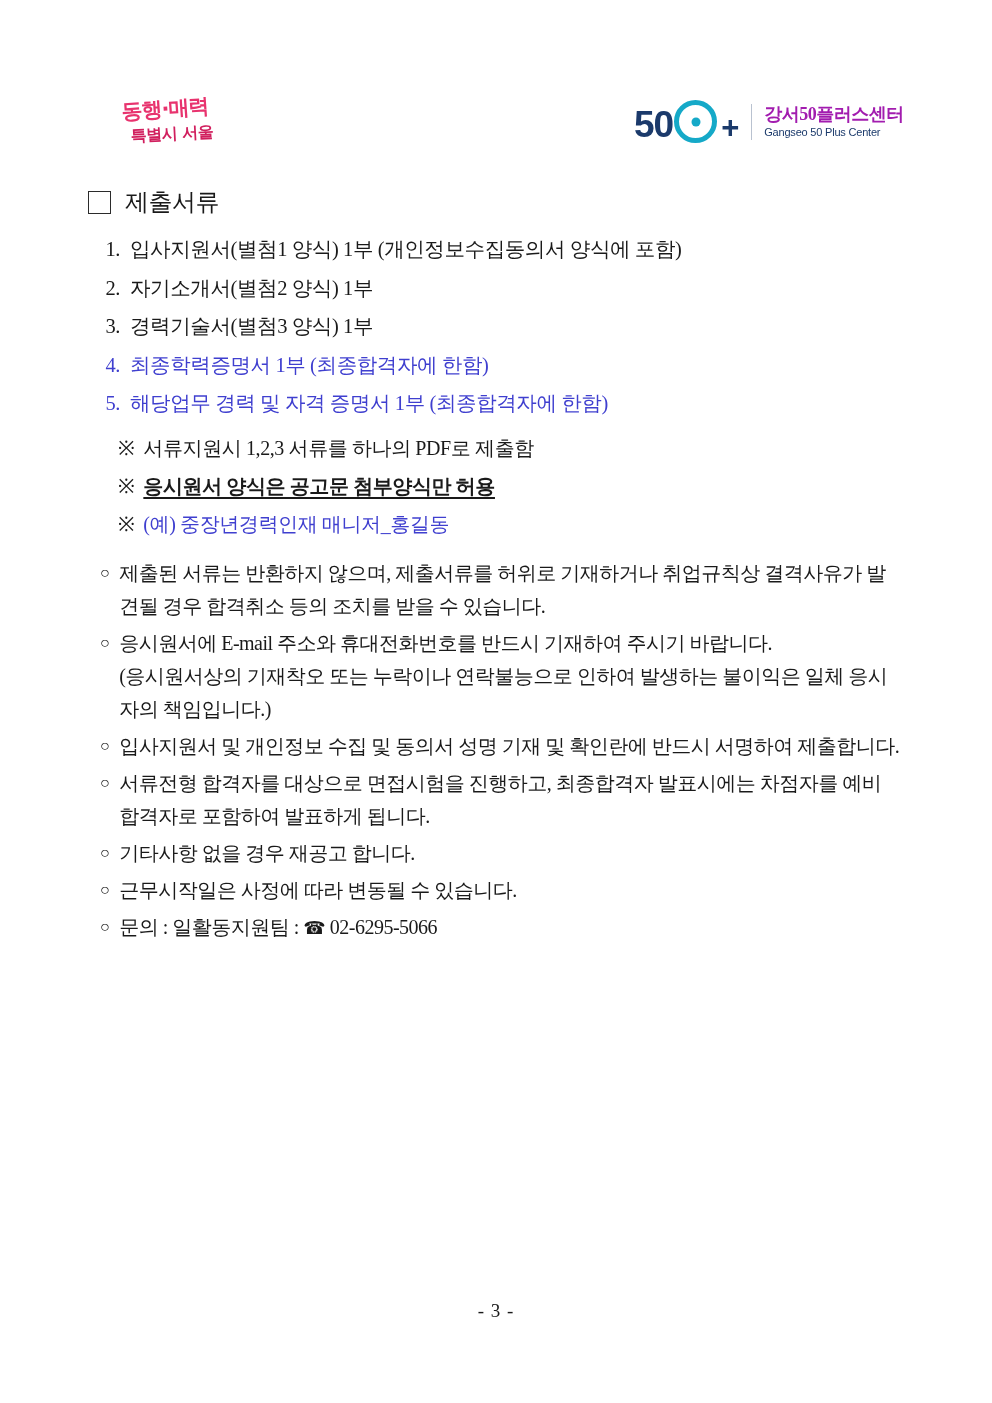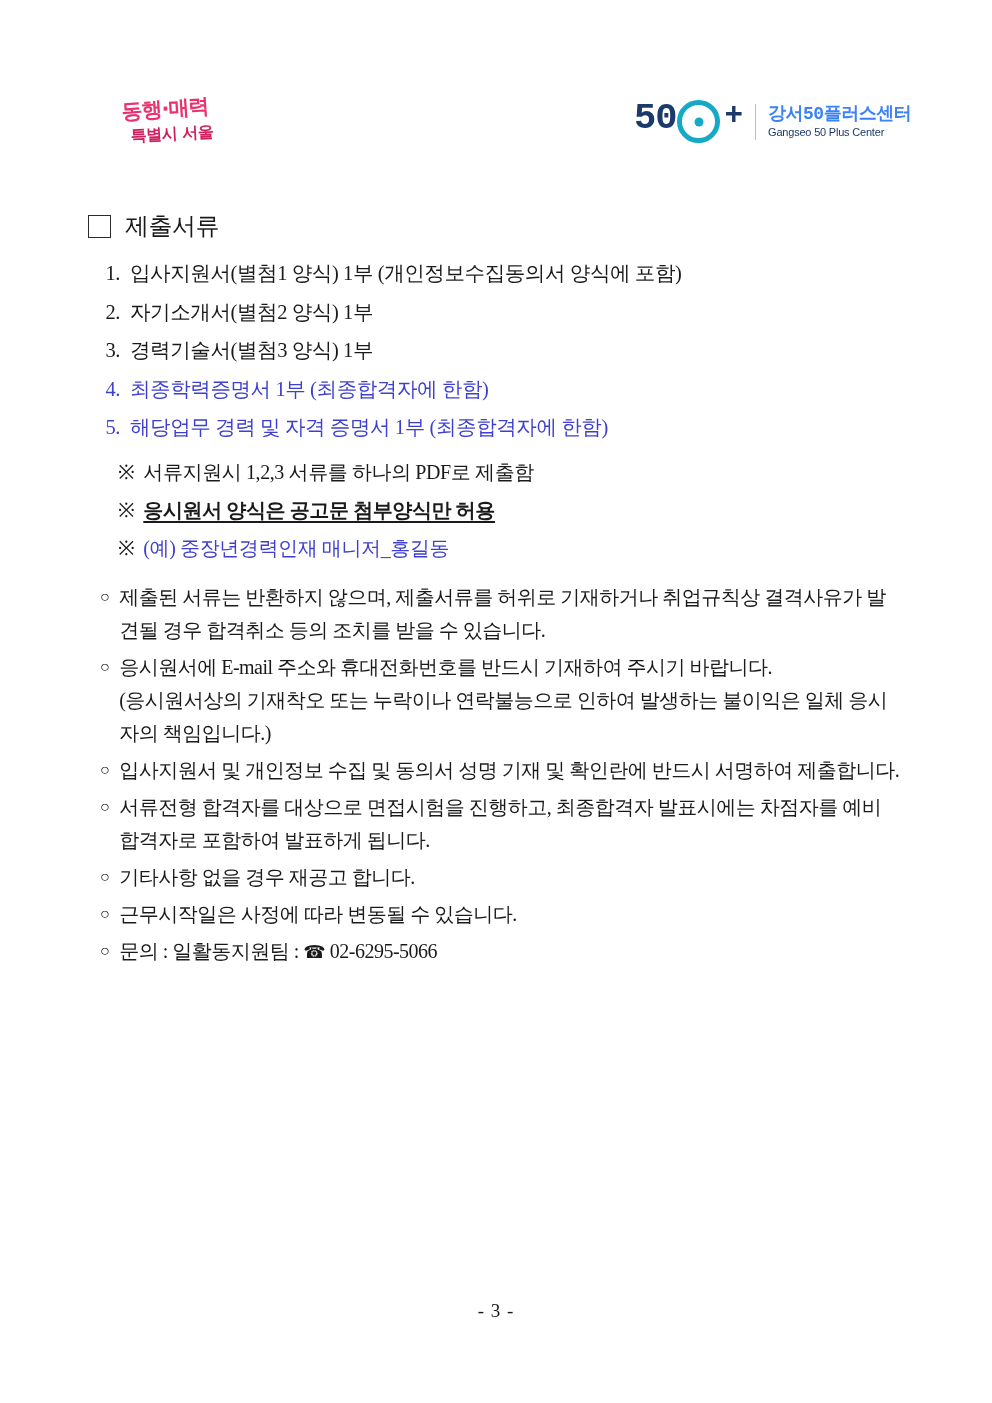--- a/index.html
+++ b/index.html
@@ -66,22 +66,22 @@
   .gangseo-logo {
     position: absolute;
     left: 634px;
     top: 22px;
     display: flex;
     align-items: center;
     gap: 12px;
   }
   .gangseo-mark {
     display: flex;
-    align-items: flex-start;
-    font-family: Liberation Mono, monospace;
+    align-items: flex-end;
+    font-family: Liberation Sans, sans-serif;
     color: #1b3a6b;
   }
   .gangseo-mark .fifty {
     font-size: 37px;
     font-weight: bold;
     letter-spacing: -1px;
     line-height: 1;
   }
   .gangseo-mark .ring {
     width: 33px;
@@ -109,42 +109,42 @@
     color: #1b3a6b;
     margin-left: 3px;
     line-height: 1;
   }
   .gangseo-divider {
     width: 1px;
     height: 36px;
     background: #b9c2d0;
   }
   .gangseo-text .kr {
-    font-family: Liberation Mono, monospace;
+    font-family: Liberation Serif, serif;
     font-size: 18px;
     font-weight: bold;
-    color: #3b82f6;
+    color: #a21caf;
     letter-spacing: -0.5px;
     display: block;
     line-height: 1.25;
   }
   .gangseo-text .en {
     font-family: "Liberation Sans", sans-serif;
     font-size: 11px;
     font-weight: normal;
     color: #1b3a6b;
     letter-spacing: -0.2px;
     display: block;
     line-height: 1.25;
   }
 
   
   .content {
     position: absolute;
-    top: 210px;
+    top: 186px;
     left: 0;
     width: 992px;
   }
 
   .section-head {
     display: flex;
     align-items: center;
     gap: 14px;
     margin-left: 88px;
     margin-bottom: 12px;

